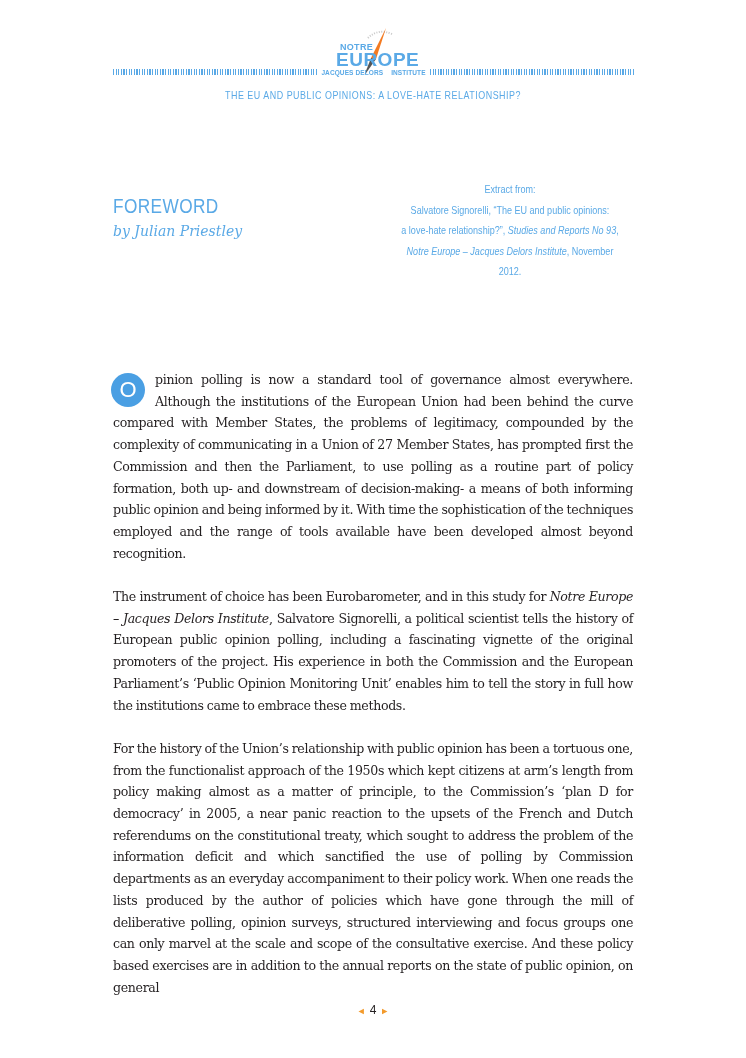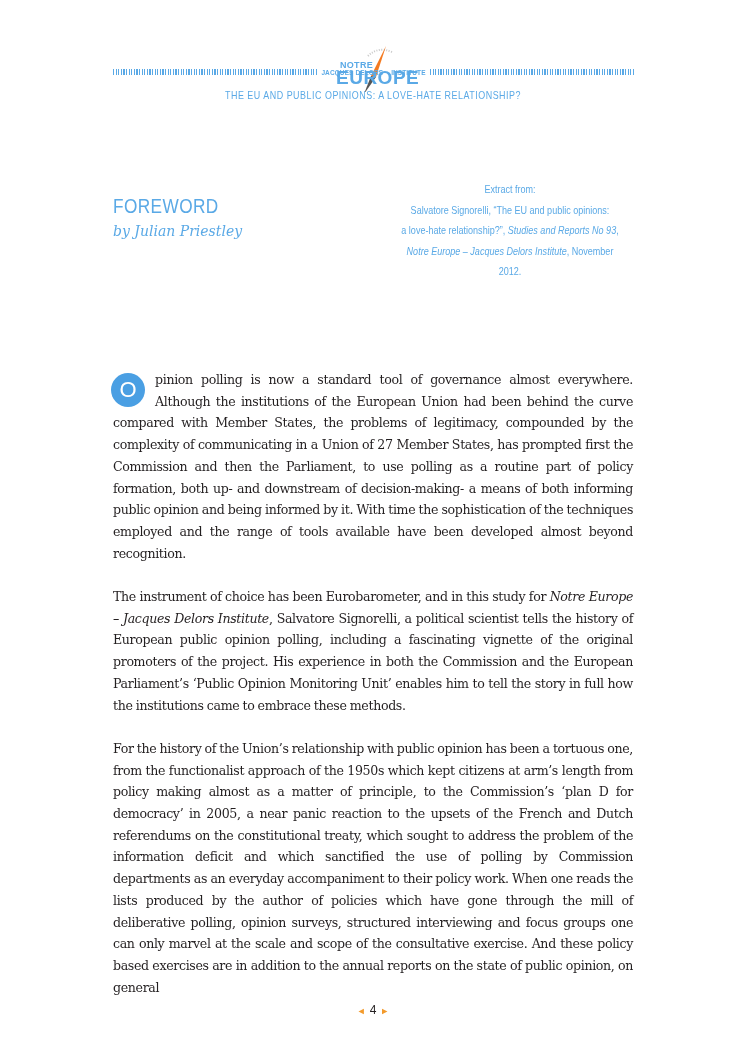--- a/index.html
+++ b/index.html
@@ -1,18 +1,18 @@
 <!DOCTYPE html>
 <html><head>
 <meta charset="utf-8">
 <style>
   html, body { margin: 0; padding: 0; background: #ffffff; }
   body { width: 746px; height: 1058px; position: relative; overflow: hidden; font-family: "DejaVu Serif", serif; }
 
-  .logo { position: absolute; left: 334px; top: 40px; width: 80px; height: 52px; }
+  .logo { position: absolute; left: 334px; top: 22px; width: 80px; height: 52px; }
   .logo .notre { position: absolute; left: 6px; top: 20px; font-family: "Liberation Sans", sans-serif; font-weight: bold; font-size: 9px; color: #5aa9e6; letter-spacing: 0.3px; }
   .logo .europe { position: absolute; left: 2px; top: 27px; font-family: "Liberation Sans", sans-serif; font-weight: bold; font-size: 19px; color: #5aa9e6; letter-spacing: 0.5px; }
   .logo svg { position: absolute; left: 0; top: 0; }
 
   .rule-row { position: absolute; left: 113px; top: 67px; width: 521px; height: 10px; display: flex; align-items: center; }
   .rule { height: 6px; flex: 1; background: repeating-linear-gradient(90deg, #5aa9e6 0 1.2px, transparent 1.2px 2.6px); }
   .rule-label { font-family: "Liberation Sans", sans-serif; font-size: 6.5px; font-weight: bold; color: #5aa9e6; padding: 0 4px; white-space: nowrap; letter-spacing: 0.1px; }
 
   .running-title { position: absolute; left: 0; width: 746px; top: 89px; text-align: center; font-family: "Liberation Sans", sans-serif; font-size: 10.5px; color: #5aa9e6; letter-spacing: 0.6px; transform: scaleX(0.85); }
 

